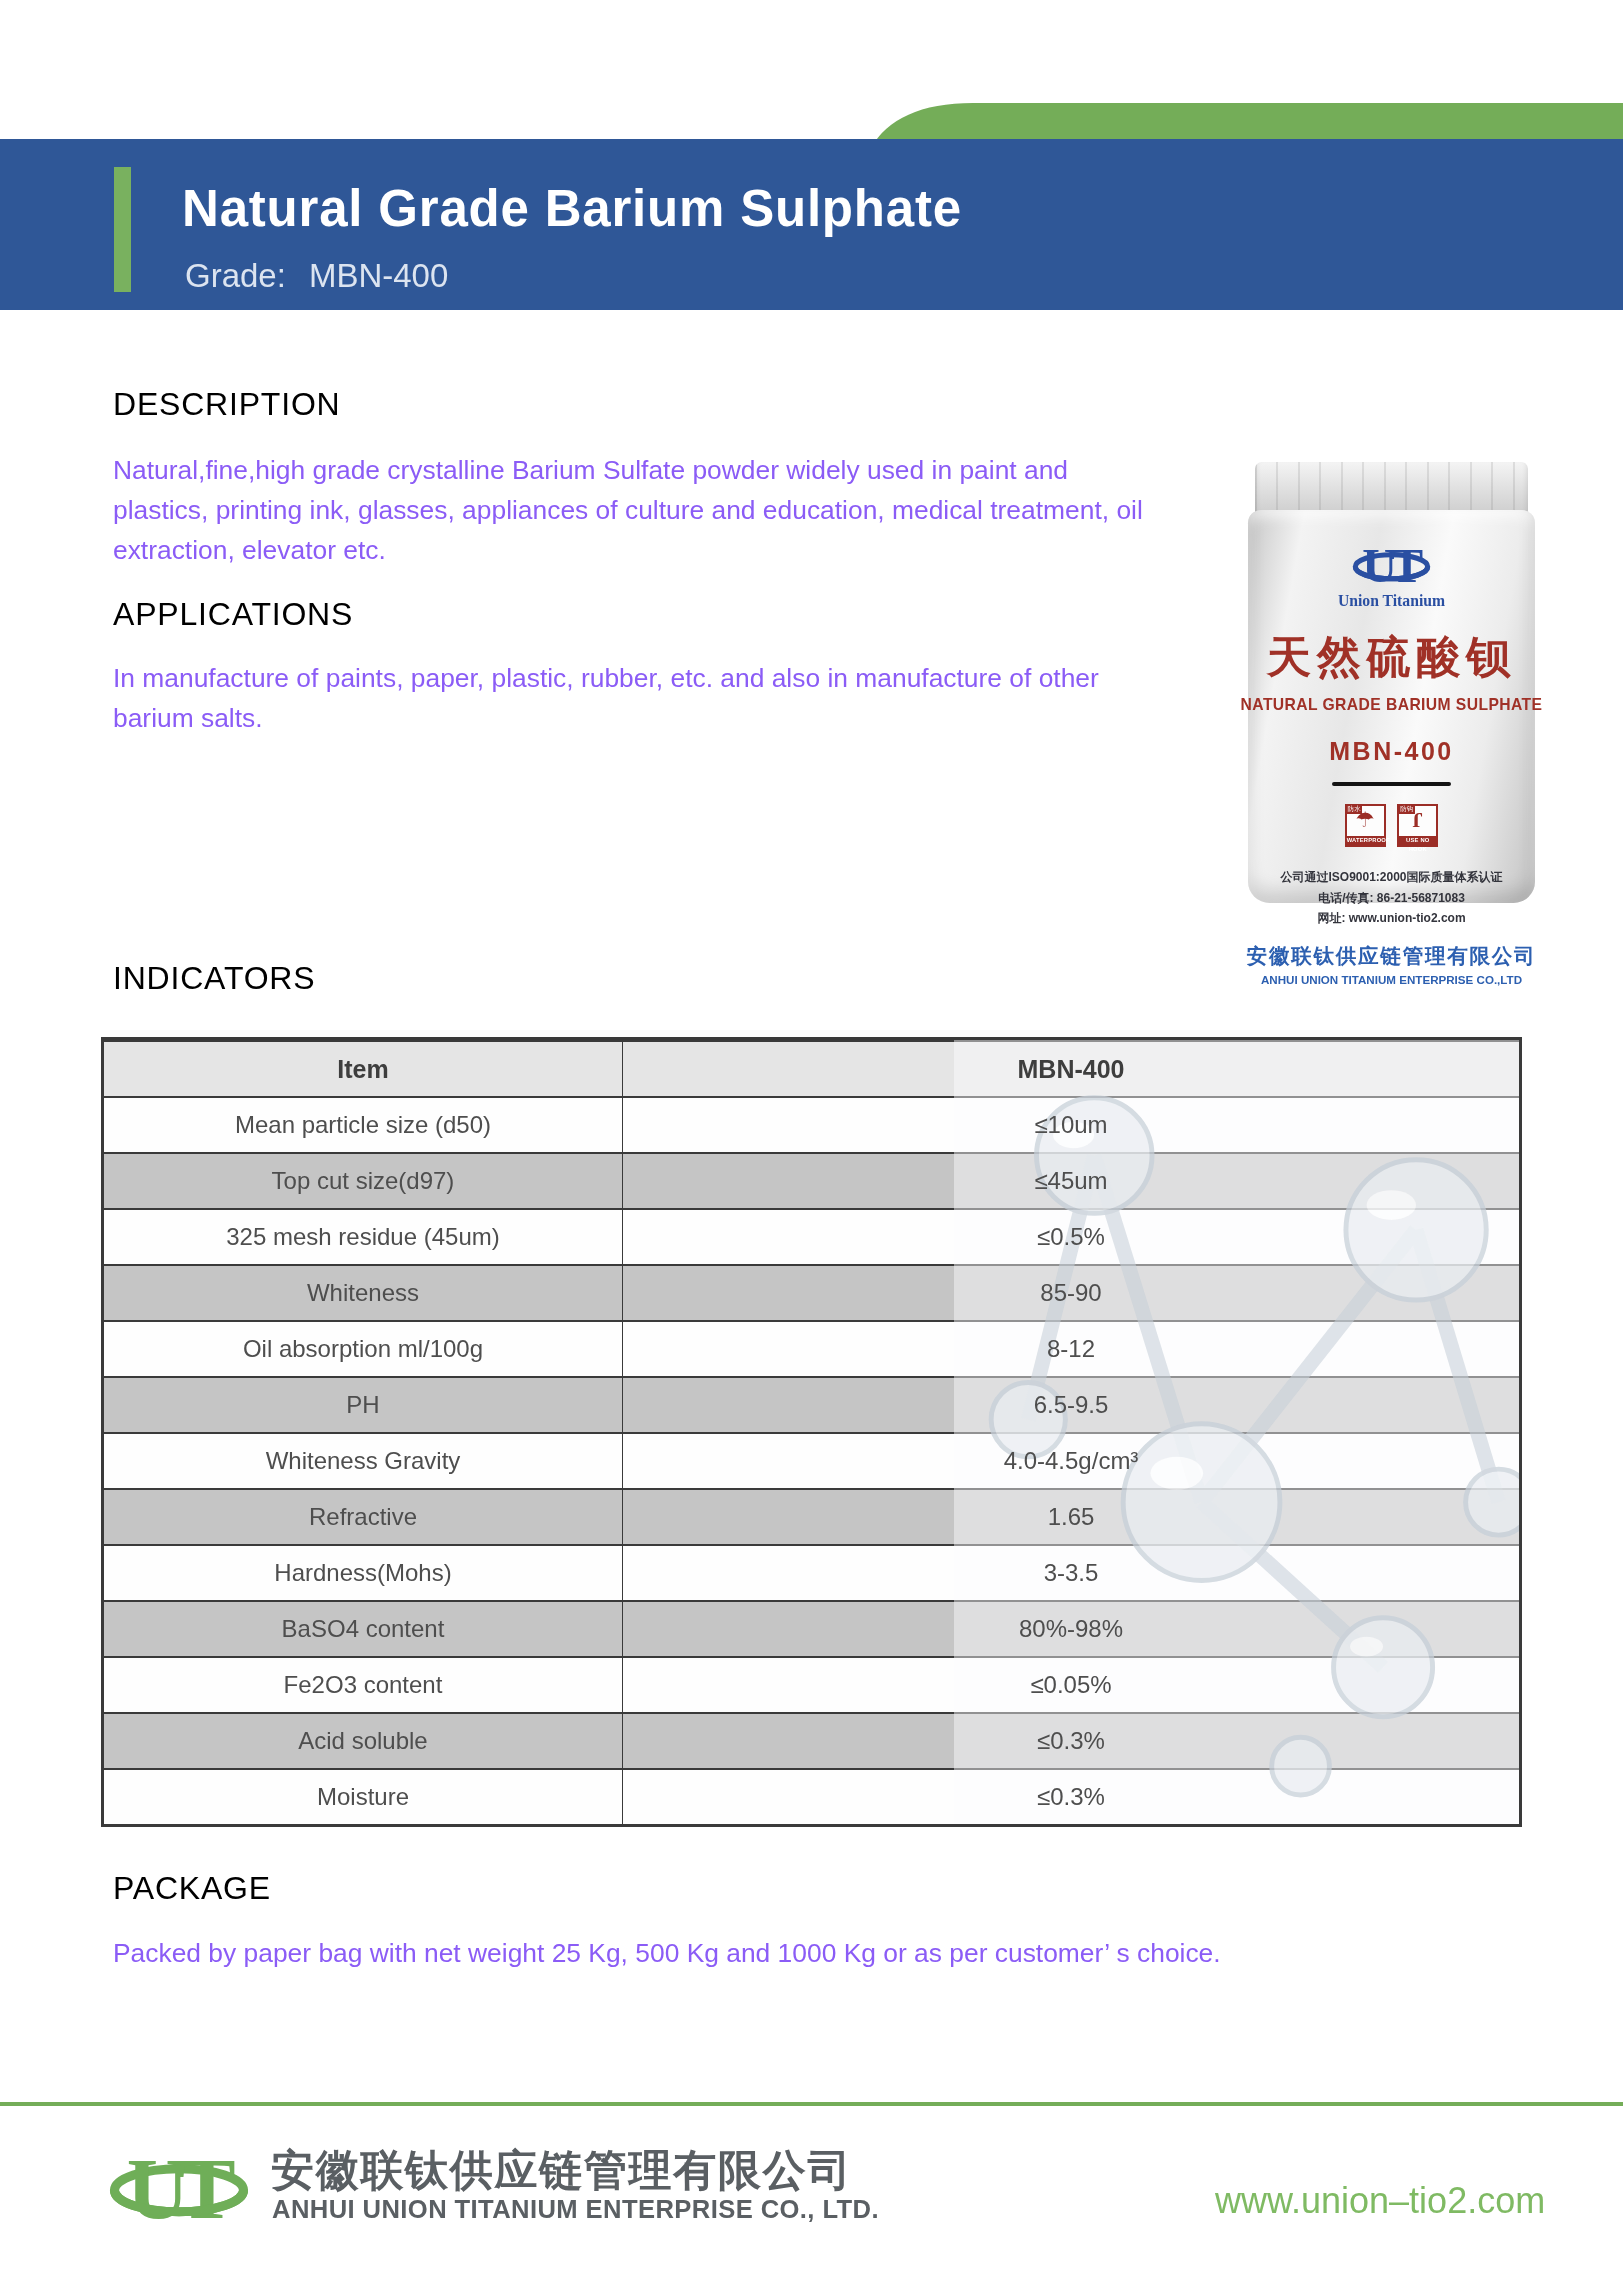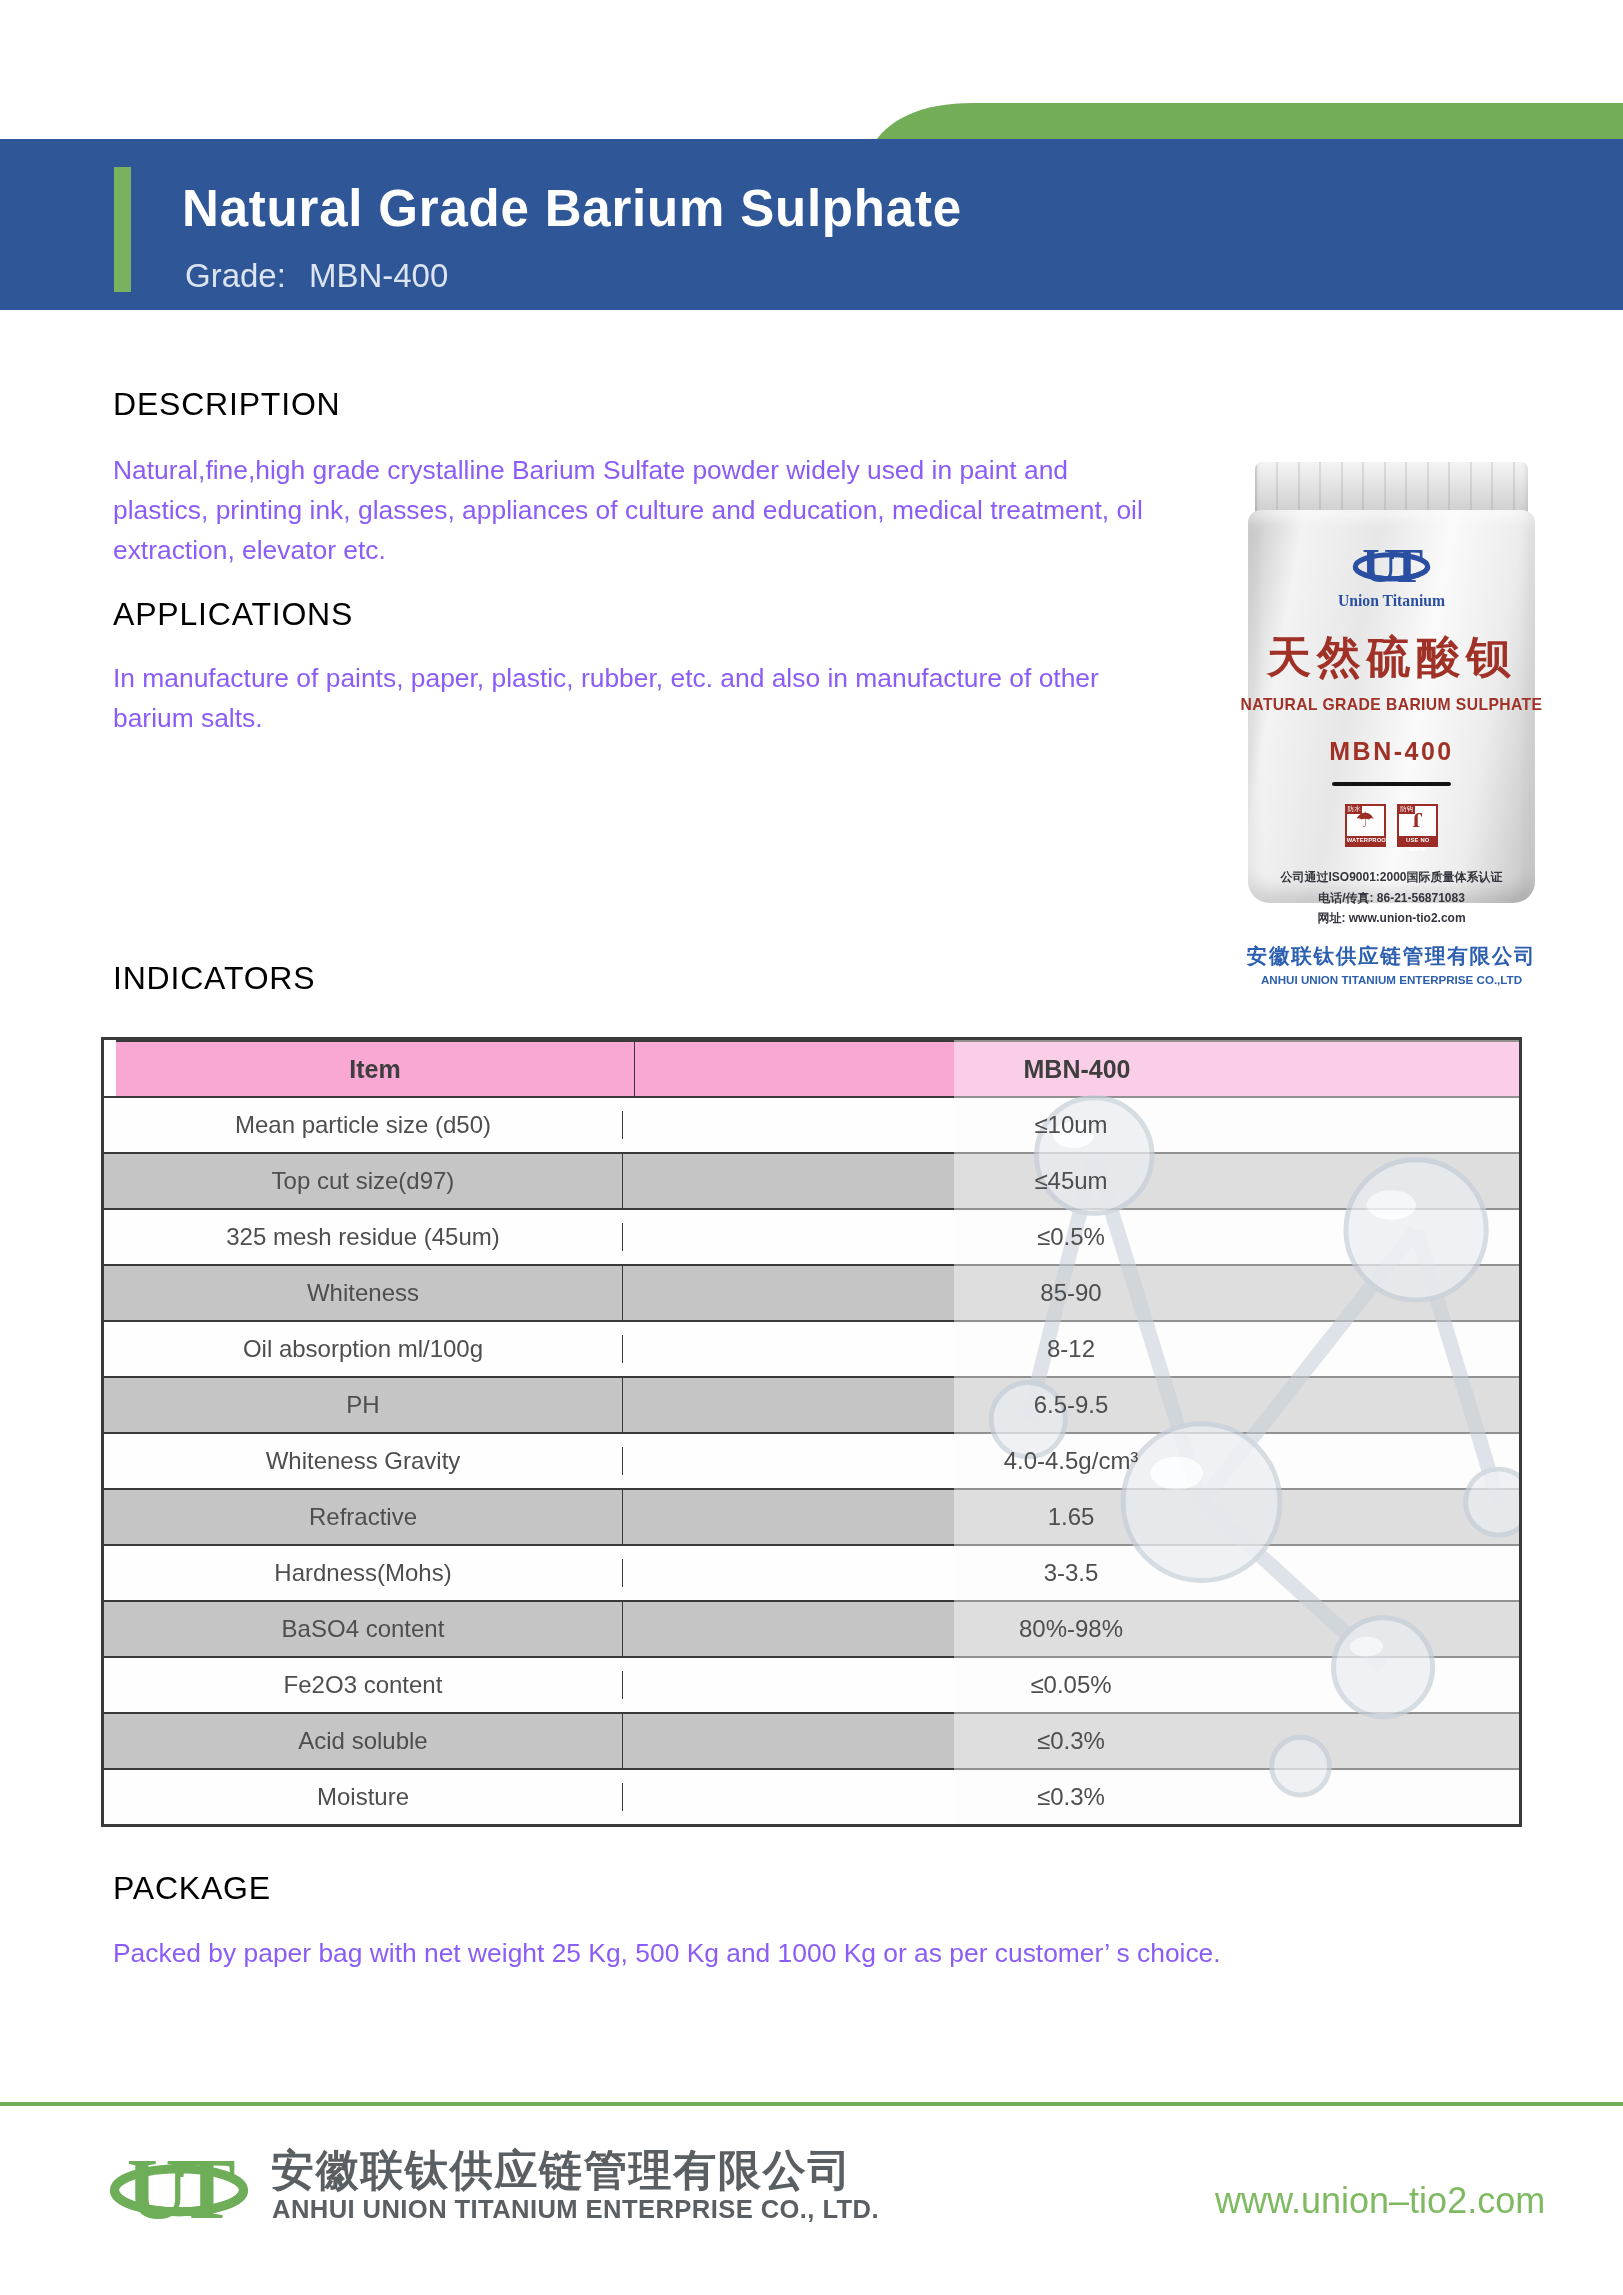--- a/index.html
+++ b/index.html
@@ -51,23 +51,23 @@
   .bag-co-en { font-size:11.6px; font-weight:bold; color:#2c5fb0; margin-top:2.5px; white-space:nowrap; }
 
   
   .spec-table { position:absolute; left:101px; top:1037px; width:1421px; height:790px;
     border:3.3px solid #3a3a3a; background:#fff; display:flex; flex-direction:column; }
   .t-row { flex:1; display:flex; border-top:2.5px solid #3a3a3a; }
   .t-row:first-child { border-top:none; }
   .t-cell { display:flex; align-items:center; justify-content:center; font-size:24px; color:#4e4e4e; position:relative; z-index:2; }
   .t-cell.c1 { width:519px; border-right:1.7px solid #3a3a3a; }
   .t-cell.c2 { flex:1; }
-  .t-head { background:#f9a8d4;margin-left:12px; }
+  .t-head { background:#e5e5e5; }
   .t-head .t-cell { font-weight:bold; color:#3e3e3e; font-size:25px; }
-  .t-row.light { background:#fefefe;align-items:center; }
+  .t-row.light { background:#fefefe; }
   .t-row.shade { background:#c5c5c5; }
   .mol-overlay { position:absolute; top:0; bottom:0; left:850px; right:0; z-index:1; background:rgba(252,253,254,.45); overflow:hidden; pointer-events:none; }
   .mol-overlay svg { opacity:.8; }
 
   
   
 
   
   .foot-line { position:absolute; left:0; top:2102px; width:1624px; height:4.1px; background:#74ad58; }
   .ut-logo.green { position:absolute; left:107px; top:2139px; color:#6fae58; }

